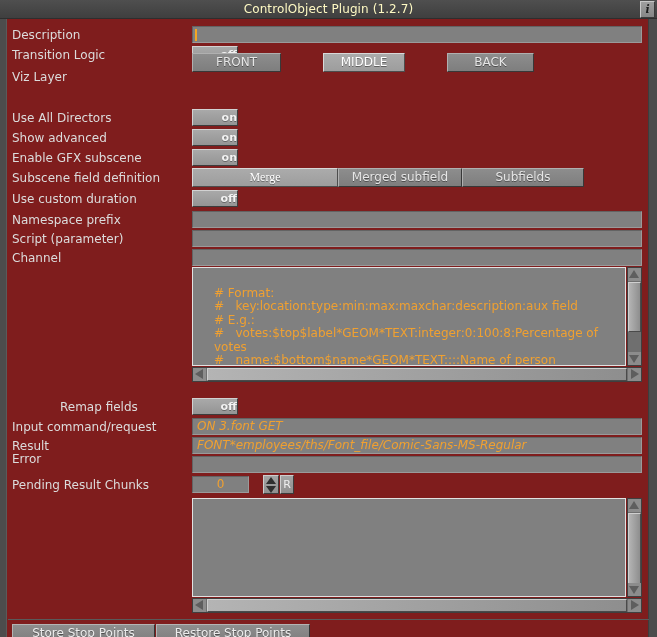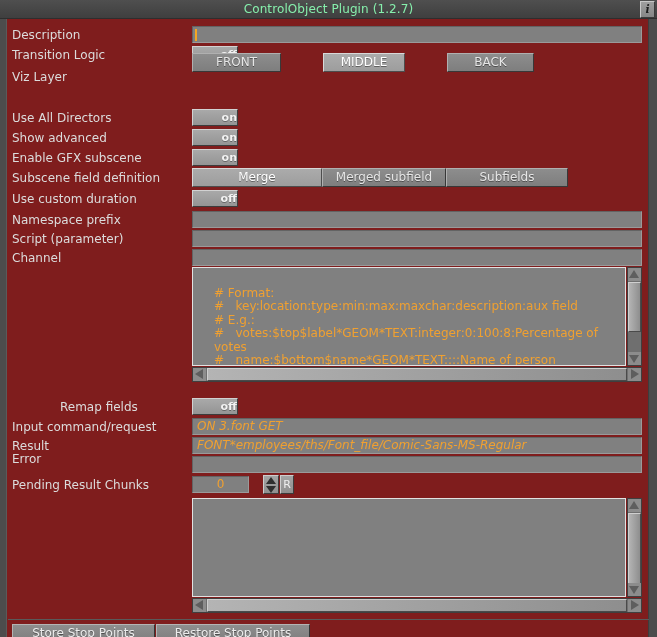--- a/index.html
+++ b/index.html
@@ -32,21 +32,21 @@
   }
   .titlebar .tb-grad {
     position: absolute;
     left: 0; top: 0; right: 0; bottom: 0;
     background: linear-gradient(to bottom, #4f4f4f 0%, #464646 55%, #3f3f3f 100%);
   }
   .title-text {
     position: absolute;
     left: 0; right: 0; top: 2px;
     text-align: center;
-    color: #86efac;
+    color: #fef9c3;
     font-size: 12px;
     letter-spacing: .1px;
   }
   .info-btn {
     position: absolute;
     right: 2px; top: 1px;
     width: 15px; height: 17px;
     background: linear-gradient(to bottom, #9e9e9e, #868686);
     border-top: 1px solid #c8c8c8;
     border-left: 1px solid #c8c8c8;
@@ -361,21 +361,21 @@
       <div class="toggle" style="left:184px; top:90px;">on</div>
 
       <div class="lbl" style="top:112px;">Show advanced</div>
       <div class="toggle" style="left:184px; top:110px;">on</div>
 
       <div class="lbl" style="top:132px;">Enable GFX subscene</div>
       <div class="toggle" style="left:184px; top:130px;">on</div>
 
       <div class="lbl" style="top:152px;">Subscene field definition</div>
       <div class="seg-group" style="left:184px; top:149px;">
-        <div class="seg selected" style="width:130px;">Merge</div>
+        <div class="seg selected" style="width:146px;font-family:Liberation Serif, serif;">Merge</div>
         <div class="seg" style="width:124px;">Merged subfield</div>
         <div class="seg" style="width:122px;">Subfields</div>
       </div>
 
       <div class="lbl" style="top:173px;">Use custom duration</div>
       <div class="toggle" style="left:184px; top:171px;">off</div>
 
       <div class="lbl" style="top:194px;">Namespace prefix</div>
       <div class="field inset" style="left:184px; top:192px; width:450px;"></div>
 

